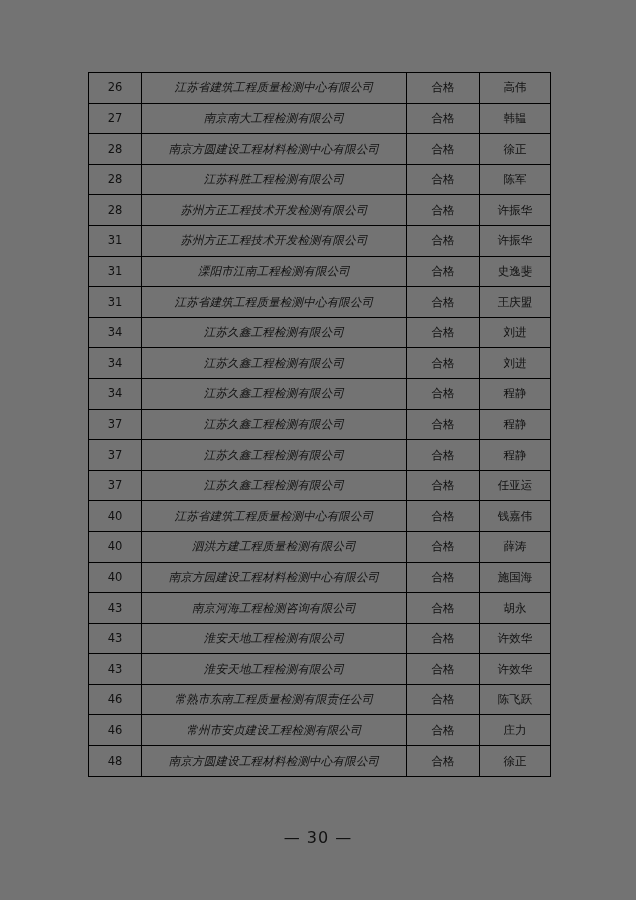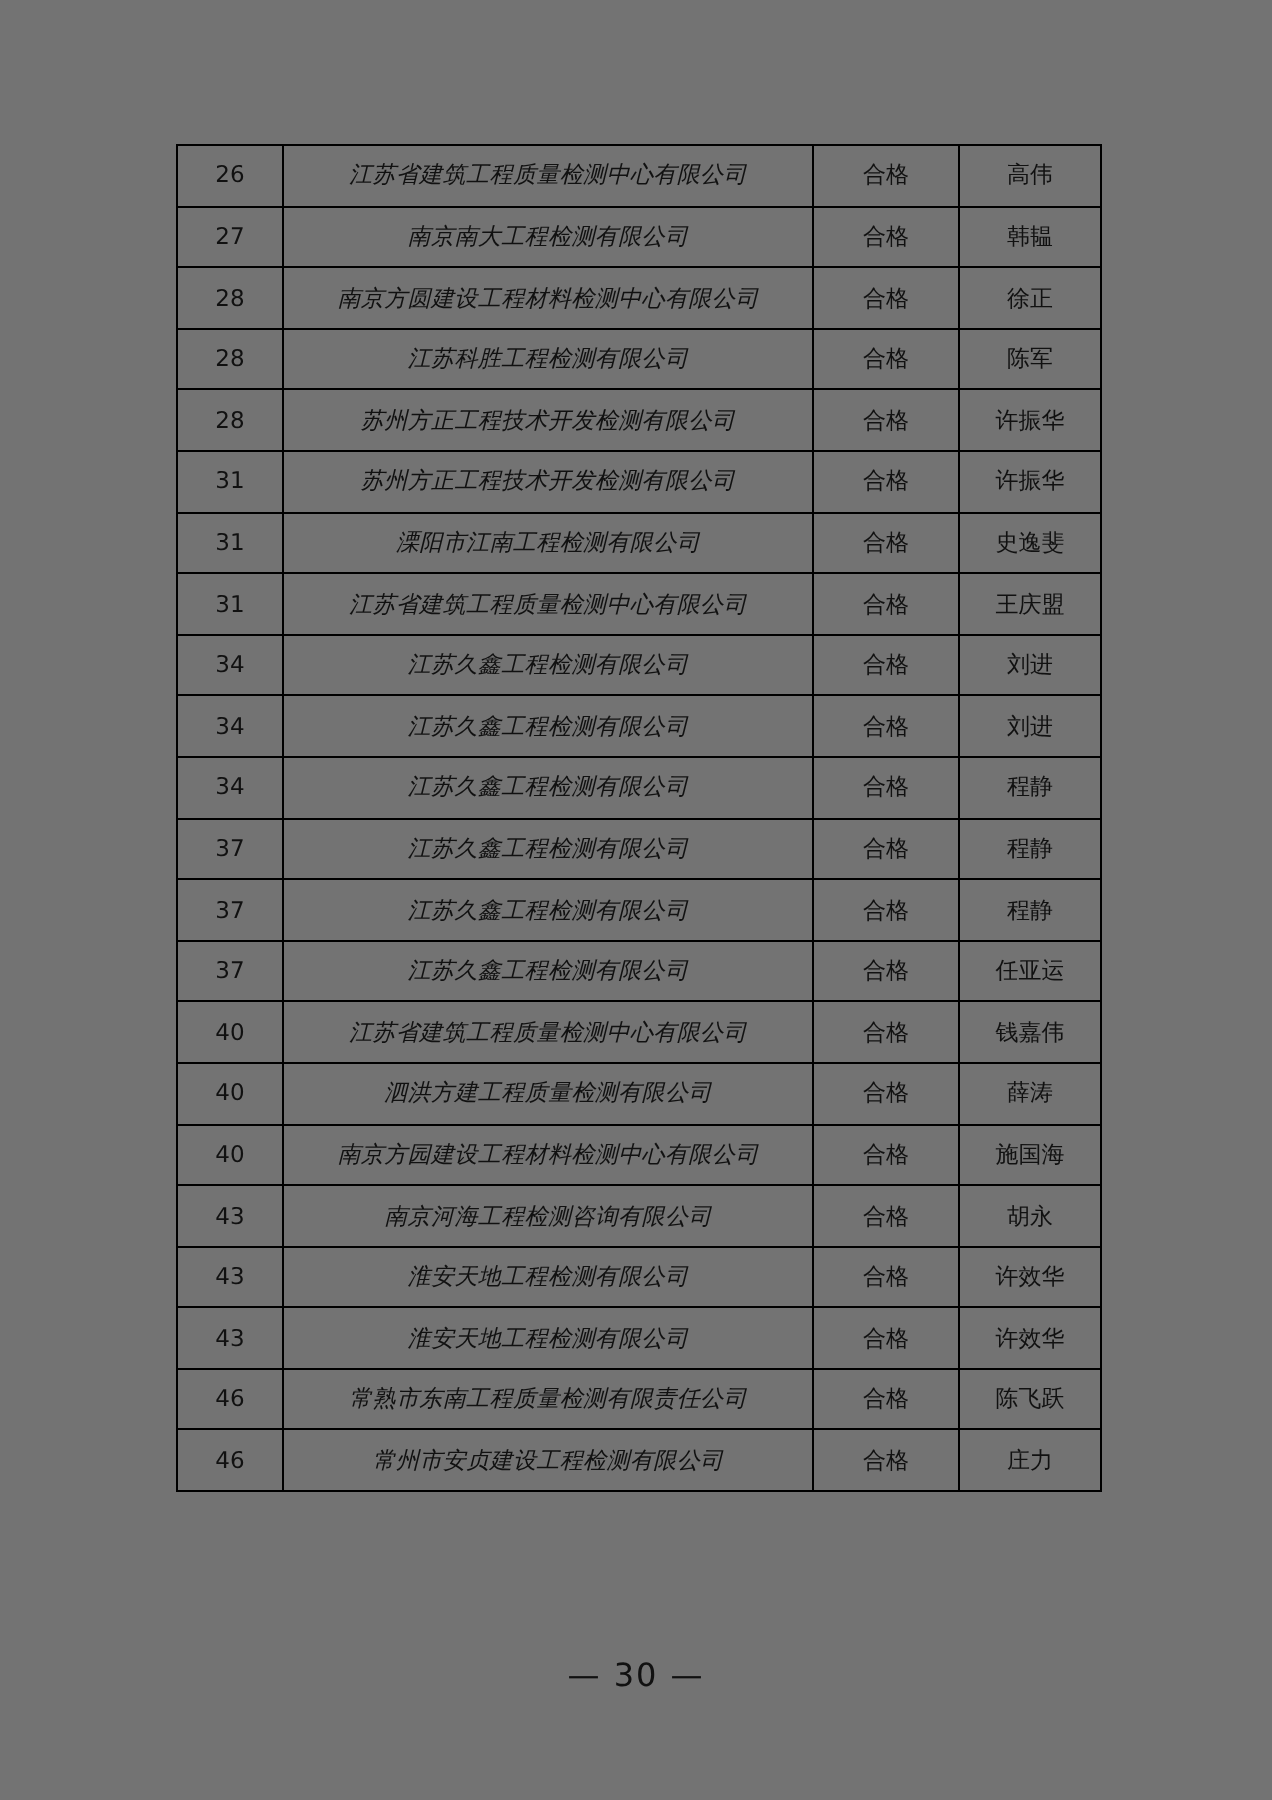--- a/index.html
+++ b/index.html
@@ -208,17 +208,23 @@
             <td class="cell-name">常熟市东南工程质量检测有限责任公司</td>
             <td class="cell-res">合格</td>
             <td class="cell-per">陈飞跃</td>
           </tr>
           <tr>
             <td class="cell-num">46</td>
             <td class="cell-name">常州市安贞建设工程检测有限公司</td>
             <td class="cell-res">合格</td>
             <td class="cell-per">庄力</td>
           </tr>
+          <tr>
+            <td class="cell-num">48</td>
+            <td class="cell-name">南京方圆建设工程材料检测中心有限公司</td>
+            <td class="cell-res">合格</td>
+            <td class="cell-per">徐正</td>
+          </tr>
         </tbody>
     </table>
   </div>
   <div class="footer">— 30 —</div>
 </div>
 
 </body></html>

